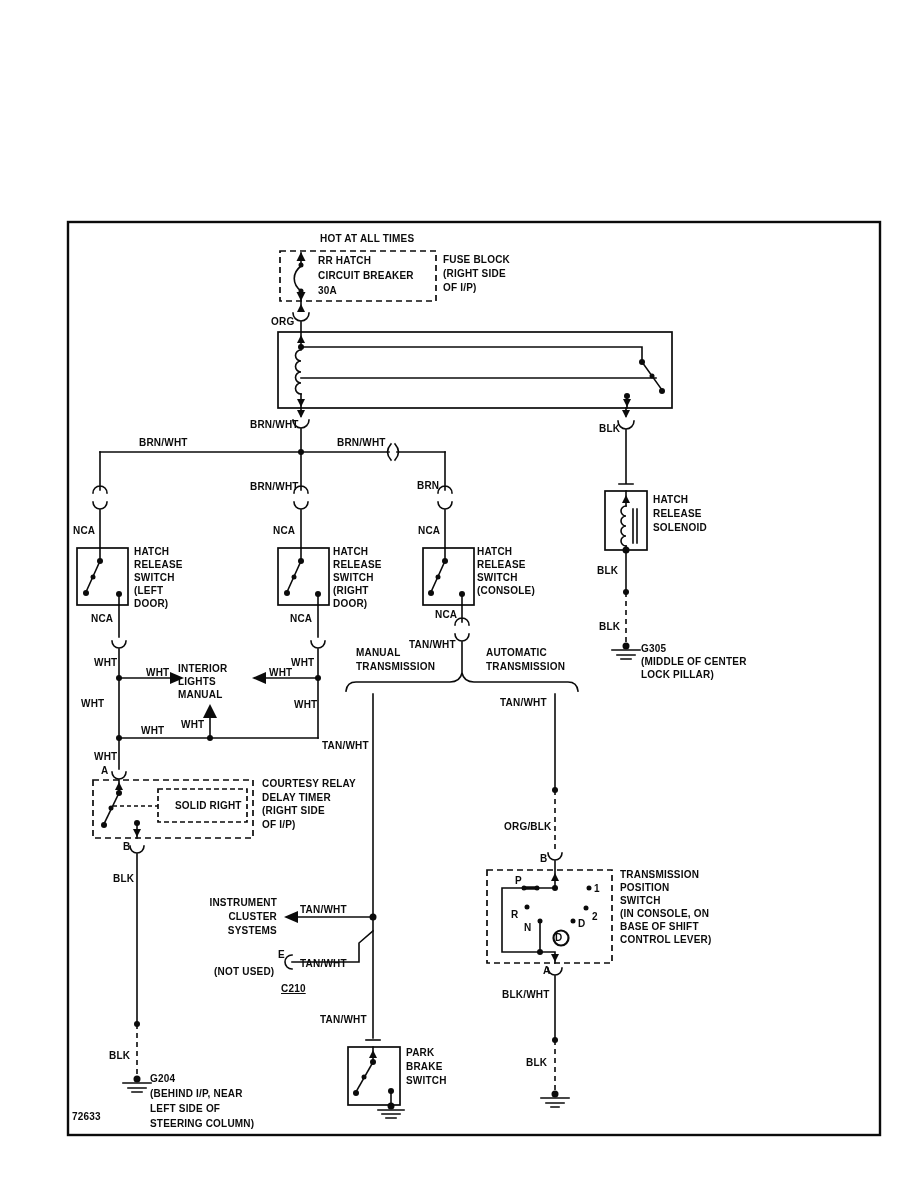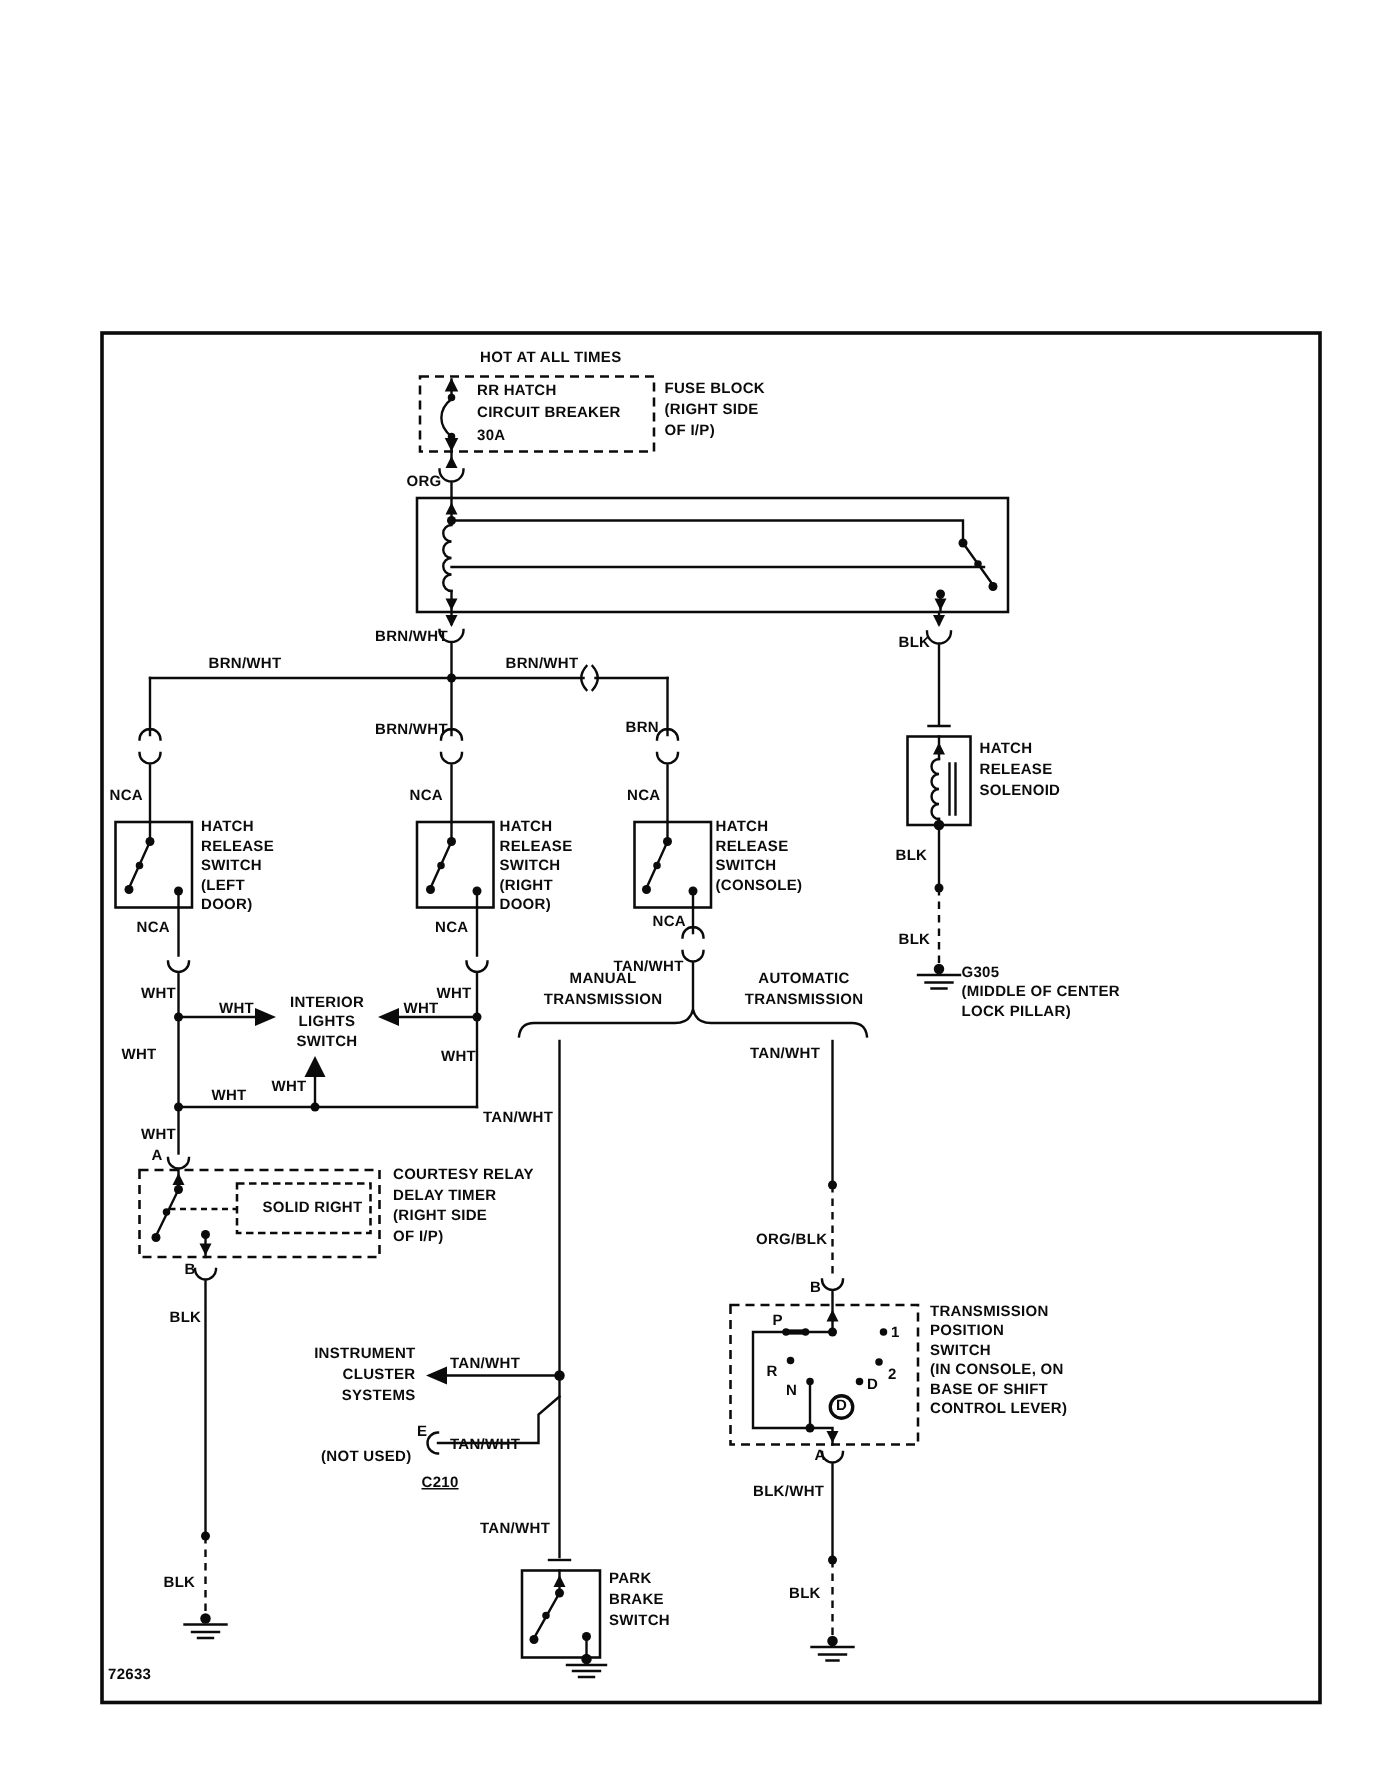--- a/index.html
+++ b/index.html
@@ -9,21 +9,21 @@
   .wd{fill:none;stroke:#0b0b0b;stroke-width:1.6;stroke-dasharray:5 4}
   .bx{fill:none;stroke:#0b0b0b;stroke-width:1.7}
   .bxd{fill:none;stroke:#0b0b0b;stroke-width:1.7;stroke-dasharray:6 4}
   .fr{fill:none;stroke:#0b0b0b;stroke-width:2.4}
   .dot{fill:#0b0b0b;stroke:none}
   .ah{fill:#0b0b0b;stroke:none}
   .tk{fill:none;stroke:#0b0b0b;stroke-width:3.5}
   .cd{fill:none;stroke:#0b0b0b;stroke-width:2.2}
   .lb{position:absolute;font:700 10px/13px "Liberation Sans",sans-serif;color:#0b0b0b;
       white-space:pre-line;letter-spacing:.2px}
-  .ctr{text-align:center}
+  .ctr{text-align:left}
   .rt{text-align:right}
   .un{text-decoration:underline}
 </style>
 </head>
 <body>
 
 <div class="page">
 
 <svg width="918" height="1188" viewBox="0 0 918 1188">
   <rect class="fr" x="68" y="222" width="812" height="913"></rect>
@@ -257,31 +257,35 @@
 <span class="lb" style="left:146px;top:666px">WHT</span>
 <span class="lb" style="left:291px;top:656px">WHT</span>
 <span class="lb" style="left:269px;top:666px">WHT</span>
 <span class="lb" style="left:81px;top:697px">WHT</span>
 <span class="lb" style="left:294px;top:698px">WHT</span>
 <span class="lb" style="left:141px;top:724px">WHT</span>
 <span class="lb" style="left:181px;top:718px">WHT</span>
 <span class="lb" style="left:94px;top:750px">WHT</span>
 <span class="lb ctr" style="left:178px;top:662px;width:80px">INTERIOR
 LIGHTS
-SWITCH</span>
+MANUAL</span>
 
 <span class="lb" style="left:101px;top:764px">A</span>
 <span class="lb" style="left:175px;top:799px">SOLID RIGHT</span>
 <span class="lb" style="left:262px;top:777px;line-height:13.5px">COURTESY RELAY
 DELAY TIMER
 (RIGHT SIDE
 OF I/P)</span>
 <span class="lb" style="left:123px;top:840px">B</span>
 <span class="lb" style="left:113px;top:872px">BLK</span>
 <span class="lb" style="left:109px;top:1049px">BLK</span>
+<span class="lb" style="left:150px;top:1071px;line-height:15px">G204
+(BEHIND I/P, NEAR
+LEFT SIDE OF
+STEERING COLUMN)</span>
 <span class="lb" style="left:72px;top:1110px">72633</span>
 
 <span class="lb ctr" style="left:356px;top:646px;width:92px;line-height:14px">MANUAL
 TRANSMISSION</span>
 <span class="lb ctr" style="left:486px;top:646px;width:100px;line-height:14px">AUTOMATIC
 TRANSMISSION</span>
 <span class="lb" style="left:322px;top:739px">TAN/WHT</span>
 <span class="lb" style="left:500px;top:696px">TAN/WHT</span>
 
 <span class="lb rt" style="left:177px;top:896px;width:100px;line-height:14px">INSTRUMENT

